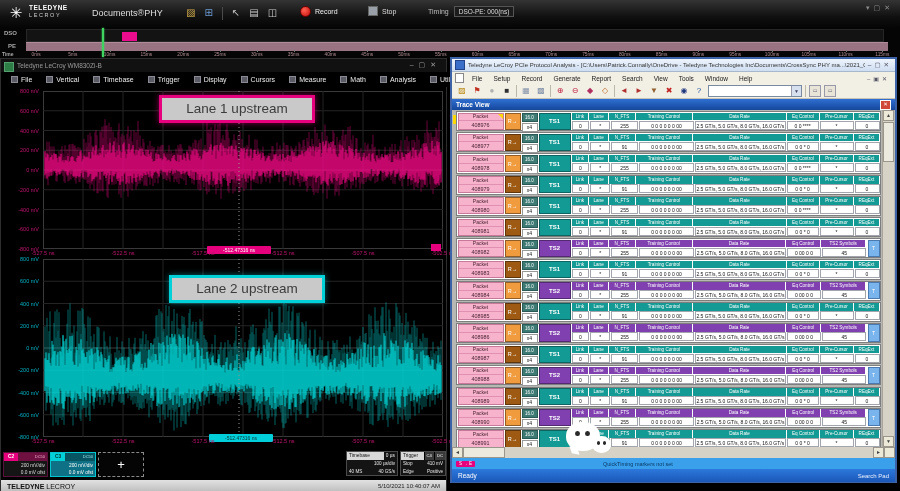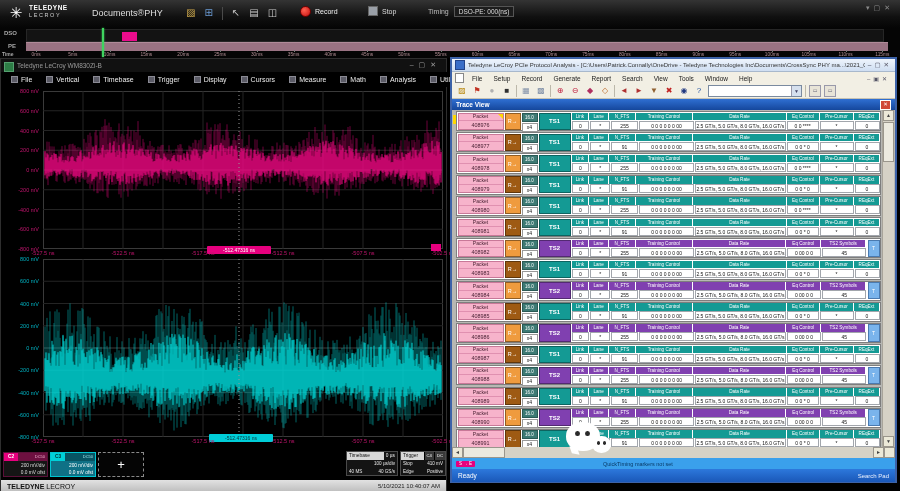--- a/index.html
+++ b/index.html
@@ -342,20 +342,22 @@
         <line x1="0" y1="44.5" x2="400" y2="44.5" stroke="#242424"></line>
         <line x1="0" y1="66.75" x2="400" y2="66.75" stroke="#242424"></line>
         <line x1="0" y1="89" x2="400" y2="89" stroke="#3c3c3c"></line>
         <line x1="0" y1="111.25" x2="400" y2="111.25" stroke="#242424"></line>
         <line x1="0" y1="133.5" x2="400" y2="133.5" stroke="#242424"></line>
         <line x1="0" y1="155.75" x2="400" y2="155.75" stroke="#242424"></line>
         <path d="M2 67.6L2 132.4M3 99.4L3 151.6M4 58.9L4 136.9M5 93.7L5 133.8M6 72.2L6 130.4M7 52.4L7 142.9M8 99.4L8 155.5M9 98.2L9 150.1M10 95.6L10 166.7M11 64.0L11 145.8M12 52.4L12 135.0M13 78.5L13 163.6M14 50.4L14 134.1M15 71.9L15 166.2M16 53.3L16 146.2M17 78.9L17 158.9M18 87.1L18 145.1M19 97.5L19 161.1M20 77.1L20 157.9M21 89.7L21 165.9M22 94.5L22 138.6M23 81.4L23 137.2M24 64.7L24 137.1M25 50.6L25 153.1M26 88.8L26 138.1M27 44.4L27 133.2M28 86.6L28 157.3M29 73.7L29 144.6M30 75.6L30 166.6M31 66.7L31 153.3M32 93.7L32 151.0M33 96.4L33 158.3M34 72.3L34 141.6M35 51.5L35 149.3M36 95.6L36 140.0M37 51.9L37 159.7M38 74.9L38 161.9M39 49.0L39 150.5M40 50.2L40 140.9M41 65.0L41 149.0M42 68.6L42 148.9M43 98.5L43 158.0M44 82.1L44 148.5M45 57.4L45 133.4M46 87.8L46 156.3M47 58.6L47 162.0M48 77.2L48 135.6M49 92.6L49 137.1M50 82.7L50 146.6M51 75.1L51 149.9M52 88.0L52 137.8M53 92.9L53 133.4M54 67.7L54 142.3M55 67.8L55 137.8M56 68.8L56 136.6M57 96.3L57 145.8M58 87.8L58 130.0M59 100.2L59 140.6M60 98.3L60 138.2M61 72.4L61 146.2M62 82.2L62 143.7M63 105.8L63 129.8M64 86.8L64 130.5M65 89.5L65 138.1M66 93.3L66 143.7M67 77.3L67 130.7M68 94.7L68 135.0M69 108.0L69 147.3M70 105.8L70 143.4M71 109.1L71 140.9M72 93.3L72 129.3M73 100.5L73 136.2M74 78.1L74 129.0M75 106.4L75 134.4M76 91.3L76 142.6M77 106.7L77 129.0M78 94.2L78 144.0M79 82.3L79 143.7M80 101.6L80 142.7M81 88.5L81 145.7M82 98.2L82 126.1M83 97.6L83 127.1M84 99.2L84 127.0M85 105.6L85 139.3M86 79.1L86 130.5M87 90.0L87 136.9M88 90.3L88 141.4M89 94.6L89 138.5M90 102.6L90 145.6M91 84.6L91 136.9M92 78.8L92 144.6M93 96.8L93 137.3M94 97.6L94 148.1M95 92.1L95 143.9M96 100.4L96 150.9M97 79.3L97 148.8M98 85.1L98 149.1M99 79.6L99 149.9M100 72.2L100 143.3M101 90.1L101 149.0M102 85.0L102 139.9M103 75.2L103 139.5M104 91.6L104 144.6M105 81.4L105 141.4M106 90.0L106 158.4M107 100.7L107 141.0M108 96.6L108 148.3M109 98.1L109 150.8M110 94.8L110 139.2M111 79.9L111 141.3M112 78.8L112 137.4M113 56.8L113 132.9M114 55.9L114 131.9M115 77.8L115 158.4M116 50.1L116 148.3M117 97.0L117 164.0M118 52.4L118 138.1M119 54.3L119 131.7M120 72.6L120 156.1M121 69.9L121 150.7M122 78.1L122 160.6M123 46.0L123 145.7M124 95.7L124 145.3M125 57.1L125 158.4M126 47.2L126 150.9M127 94.2L127 150.6M128 85.2L128 161.5M129 62.0L129 149.2M130 95.4L130 151.1M131 50.0L131 171.5M132 87.3L132 152.8M133 80.0L133 150.3M134 54.5L134 168.7M135 68.9L135 136.3M136 88.8L136 136.8M137 69.9L137 147.5M138 90.3L138 168.1M139 56.8L139 156.4M140 65.2L140 162.0M141 57.9L141 145.7M142 66.3L142 165.0M143 85.4L143 165.3M144 101.2L144 134.2M145 69.0L145 153.0M146 54.1L146 157.3M147 49.8L147 151.3M148 79.2L148 138.8M149 65.7L149 130.7M150 62.7L150 149.5M151 81.1L151 145.1M152 72.7L152 132.7M153 63.0L153 137.0M154 81.8L154 155.0M155 79.5L155 150.4M156 86.1L156 134.8M157 60.1L157 141.7M158 63.1L158 147.0M159 62.3L159 130.1M160 95.7L160 129.7M161 76.0L161 146.3M162 79.7L162 141.5M163 81.1L163 138.7M164 83.2L164 130.2M165 92.1L165 131.6M166 97.5L166 144.5M167 94.9L167 136.2M168 92.8L168 131.9M169 84.9L169 135.9M170 94.2L170 130.5M171 103.3L171 131.6M172 75.9L172 137.2M173 104.3L173 133.0M174 107.3L174 137.0M175 91.0L175 145.2M176 100.0L176 138.3M177 88.0L177 146.6M178 83.2L178 142.6M179 106.4L179 137.7M180 90.6L180 142.3M181 88.9L181 134.6M182 83.3L182 127.4M183 99.1L183 145.1M184 109.5L184 127.4M185 81.1L185 142.1M186 92.6L186 134.0M187 85.3L187 133.5M188 90.8L188 136.3M189 87.8L189 129.4M190 96.7L190 139.8M191 84.0L191 136.7M192 81.6L192 131.2M193 67.3L193 128.1M194 87.1L194 135.6M195 90.0L195 126.5M196 82.7L196 135.3M197 93.6L197 141.2M198 79.4L198 145.7M199 89.1L199 146.4M200 93.4L200 127.3M201 104.7L201 132.4M202 83.2L202 143.9M203 98.6L203 134.3M204 101.7L204 143.2M205 89.2L205 145.9M206 80.7L206 154.0M207 75.1L207 153.2M208 67.5L208 148.9M209 73.2L209 136.9M210 65.4L210 137.2M211 75.4L211 130.1M212 92.1L212 152.4M213 69.0L213 147.4M214 96.8L214 134.8M215 94.7L215 158.6M216 87.4L216 151.3M217 99.3L217 131.9M218 97.1L218 155.0M219 91.8L219 160.6M220 73.9L220 137.7M221 69.3L221 145.7M222 71.2L222 146.2M223 60.3L223 154.6M224 86.1L224 159.8M225 69.0L225 162.5M226 49.6L226 159.0M227 62.7L227 144.2M228 65.8L228 151.1M229 52.8L229 157.6M230 71.8L230 136.8M231 83.7L231 133.5M232 87.2L232 166.0M233 99.3L233 157.5M234 74.1L234 134.7M235 96.8L235 140.3M236 47.7L236 137.8M237 47.8L237 149.6M238 87.9L238 153.5M239 63.4L239 163.6M240 82.6L240 168.7M241 43.4L241 169.2M242 97.2L242 164.8M243 45.1L243 164.0M244 71.3L244 144.3M245 52.2L245 159.6M246 46.8L246 141.4M247 77.8L247 145.7M248 61.6L248 156.6M249 52.6L249 138.6M250 47.3L250 132.5M251 97.5L251 153.4M252 100.4L252 133.8M253 85.5L253 163.4M254 54.1L254 150.9M255 57.0L255 134.0M256 53.6L256 152.2M257 85.0L257 155.2M258 79.6L258 155.2M259 63.0L259 136.1M260 64.5L260 139.7M261 67.4L261 133.9M262 82.6L262 142.3M263 62.4L263 138.8M264 91.1L264 158.8M265 96.3L265 158.7M266 79.1L266 135.5M267 70.7L267 131.7M268 93.6L268 145.5M269 105.9L269 131.9M270 97.3L270 154.1M271 90.1L271 142.6M272 70.7L272 151.0M273 88.7L273 152.5M274 107.3L274 145.8M275 104.4L275 131.3M276 91.0L276 141.1M277 77.8L277 142.7M278 96.2L278 141.5M279 81.2L279 134.7M280 96.8L280 132.0M281 106.2L281 127.0M282 107.5L282 127.6M283 107.9L283 139.8M284 108.6L284 128.4M285 82.3L285 136.1M286 90.5L286 141.3M287 100.7L287 138.5M288 100.0L288 126.7M289 95.1L289 135.7M290 81.5L290 137.8M291 84.1L291 127.6M292 83.8L292 137.5M293 90.9L293 144.8M294 80.9L294 126.7M295 90.6L295 133.9M296 93.5L296 130.8M297 91.2L297 131.8M298 104.5L298 143.3M299 89.0L299 136.5M300 94.4L300 144.6M301 85.7L301 134.1M302 93.7L302 127.3M303 105.7L303 141.4M304 85.7L304 130.1M305 93.0L305 128.4M306 103.7L306 130.3M307 77.5L307 147.0M308 102.6L308 142.6M309 90.4L309 149.5M310 103.7L310 134.2M311 100.3L311 134.8M312 95.9L312 138.8M313 93.2L313 129.5M314 80.7L314 130.9M315 102.3L315 151.8M316 79.6L316 140.2M317 76.8L317 152.6M318 85.4L318 132.6M319 82.5L319 143.5M320 68.1L320 132.6M321 100.0L321 144.1M322 74.7L322 152.5M323 74.0L323 145.0M324 90.6L324 138.9M325 94.7L325 153.8M326 55.3L326 151.9M327 78.1L327 164.9M328 56.7L328 137.3M329 70.0L329 165.4M330 98.9L330 166.3M331 74.2L331 137.9M332 48.3L332 134.5M333 61.9L333 146.2M334 70.3L334 139.4M335 61.6L335 162.0M336 74.5L336 161.3M337 76.3L337 157.2M338 56.6L338 142.2M339 48.1L339 154.7M340 48.1L340 161.1M341 96.3L341 153.8M342 81.6L342 148.6M343 43.3L343 143.2M344 71.8L344 161.2M345 95.7L345 167.9M346 50.7L346 155.4M347 59.7L347 158.9M348 79.5L348 146.5M349 73.2L349 157.7M350 84.7L350 160.4M351 67.7L351 141.2M352 93.6L352 142.6M353 44.3L353 141.0M354 48.1L354 151.3M355 87.8L355 165.2M356 53.7L356 154.2M357 56.5L357 157.8M358 75.8L358 149.1M359 64.1L359 160.6M360 101.1L360 137.2M361 75.9L361 150.4M362 66.3L362 156.4M363 54.0L363 160.9M364 80.0L364 146.1M365 62.6L365 162.0M366 75.6L366 132.4M367 74.7L367 159.8M368 76.0L368 130.1M369 68.2L369 130.3M370 99.9L370 142.8M371 61.4L371 147.6M372 67.1L372 156.8M373 77.6L373 132.1M374 68.7L374 144.4M375 88.8L375 136.2M376 87.1L376 154.3M377 80.0L377 146.2M378 82.1L378 130.1M379 83.5L379 150.5M380 74.5L380 130.1M381 89.6L381 148.0M382 78.7L382 136.8M383 88.1L383 147.6M384 78.9L384 140.0M385 105.4L385 136.0M386 107.9L386 131.9M387 100.7L387 147.7M388 91.6L388 136.2M389 97.8L389 141.6M390 82.8L390 141.2M391 94.2L391 128.5M392 95.5L392 145.7M393 92.0L393 127.6M394 109.0L394 131.0M395 87.2L395 139.0M396 89.0L396 130.1M397 95.6L397 130.5M398 81.6L398 140.9" stroke="#00e0e0" stroke-width="1" opacity="0.45"></path>
         <path d="M2 99.3L2 132.1M3 93.4L3 127.3M4 101.0L4 143.7M5 101.1L5 127.7M6 94.3L6 136.8M7 103.9L7 143.8M8 106.7L8 129.1M9 81.8L9 141.2M10 85.6L10 143.9M11 92.3L11 145.5M12 92.0L12 137.8M13 106.7L13 139.0M14 95.6L14 146.7M15 93.2L15 144.0M16 107.0L16 144.1M17 92.1L17 129.4M18 92.8L18 131.8M19 87.8L19 144.4M20 75.9L20 149.2M21 82.2L21 149.9M22 105.9L22 142.2M23 79.7L23 132.4M24 91.1L24 138.0M25 93.9L25 134.6M26 90.1L26 137.7M27 77.2L27 131.7M28 91.9L28 138.9M29 76.9L29 143.5M30 102.6L30 141.1M31 105.6L31 138.7M32 106.0L32 132.6M33 87.9L33 144.2M34 91.1L34 134.0M35 107.6L35 135.0M36 84.6L36 136.8M37 104.5L37 140.0M38 80.3L38 140.0M39 91.3L39 126.8M40 89.7L40 146.5M41 94.3L41 133.1M42 97.8L42 138.2M43 98.1L43 141.2M44 92.9L44 133.8M45 104.2L45 127.3M46 91.4L46 134.7M47 96.5L47 144.0M48 90.1L48 128.3M49 89.5L49 129.9M50 95.3L50 137.4M51 110.1L51 143.0M52 94.2L52 138.8M53 103.2L53 128.5M54 88.4L54 132.3M55 91.2L55 131.2M56 97.4L56 129.8M57 102.3L57 138.1M58 93.1L58 130.5M59 95.4L59 129.7M60 108.2L60 132.1M61 108.8L61 135.2M62 99.1L62 132.3M63 100.9L63 131.4M64 103.0L64 135.3M65 100.2L65 131.7M66 96.6L66 131.5M67 112.9L67 132.2M68 110.1L68 130.4M69 112.6L69 127.2M70 108.4L70 135.4M71 108.1L71 126.7M72 104.9L72 126.8M73 98.7L73 127.6M74 102.1L74 131.8M75 100.6L75 130.2M76 100.7L76 124.1M77 98.7L77 135.2M78 106.3L78 128.5M79 98.0L79 128.4M80 97.6L80 134.9M81 105.6L81 128.4M82 101.1L82 128.1M83 113.1L83 134.5M84 108.9L84 132.2M85 97.8L85 133.7M86 98.4L86 130.2M87 111.2L87 131.6M88 110.3L88 131.4M89 112.3L89 131.9M90 105.3L90 126.5M91 103.4L91 131.9M92 96.1L92 129.7M93 94.6L93 129.4M94 96.2L94 131.3M95 94.8L95 125.3M96 93.6L96 128.7M97 92.7L97 134.5M98 108.6L98 124.7M99 104.8L99 135.9M100 111.2L100 136.5M101 108.7L101 130.8M102 103.6L102 134.8M103 108.9L103 133.8M104 108.7L104 126.4M105 99.4L105 134.8M106 90.8L106 128.1M107 100.8L107 127.3M108 84.0L108 139.0M109 103.4L109 136.6M110 85.5L110 141.9M111 101.5L111 129.5M112 94.9L112 127.6M113 95.4L113 128.8M114 101.0L114 147.0M115 105.3L115 143.7M116 83.8L116 144.8M117 94.1L117 130.9M118 84.6L118 145.6M119 106.9L119 144.7M120 83.1L120 128.9M121 86.4L121 129.1M122 100.4L122 142.0M123 93.6L123 131.2M124 76.6L124 129.8M125 85.9L125 129.5M126 104.6L126 138.9M127 78.3L127 141.2M128 85.0L128 139.9M129 74.9L129 133.1M130 79.2L130 145.9M131 77.7L131 132.7M132 75.3L132 136.4M133 85.2L133 129.3M134 87.1L134 144.6M135 98.9L135 128.4M136 75.4L136 148.2M137 77.4L137 136.7M138 78.9L138 134.9M139 103.2L139 139.3M140 75.6L140 135.8M141 94.5L141 146.3M142 79.0L142 133.3M143 96.5L143 144.5M144 95.4L144 134.1M145 77.7L145 139.2M146 86.5L146 129.8M147 93.6L147 143.9M148 80.3L148 138.6M149 101.3L149 135.1M150 85.6L150 140.4M151 99.5L151 130.2M152 98.1L152 143.3M153 109.4L153 135.4M154 82.4L154 135.5M155 83.8L155 131.1M156 90.8L156 139.5M157 108.7L157 142.5M158 96.8L158 133.6M159 89.3L159 133.0M160 100.0L160 132.0M161 104.7L161 127.2M162 99.9L162 135.4M163 110.9L163 127.5M164 93.0L164 137.7M165 99.6L165 132.0M166 103.5L166 125.2M167 106.3L167 127.1M168 106.2L168 127.0M169 98.4L169 126.1M170 96.6L170 134.3M171 103.5L171 134.4M172 106.5L172 131.3M173 103.7L173 124.2M174 106.4L174 126.3M175 100.1L175 127.6M176 95.3L176 124.0M177 106.0L177 133.2M178 108.0L178 129.0M179 109.0L179 125.1M180 106.2L180 131.9M181 106.1L181 131.8M182 113.4L182 132.1M183 103.0L183 131.4M184 98.4L184 133.0M185 110.7L185 129.7M186 111.2L186 132.1M187 105.5L187 128.4M188 104.1L188 125.5M189 111.9L189 133.8M190 111.4L190 130.3M191 108.9L191 132.9M192 101.4L192 125.3M193 108.7L193 126.5M194 95.4L194 128.1M195 110.9L195 132.9M196 113.1L196 131.0M197 105.3L197 130.3M198 108.3L198 126.4M199 109.8L199 130.2M200 101.8L200 126.8M201 111.5L201 132.5M202 102.3L202 126.6M203 104.0L203 124.9M204 98.3L204 129.7M205 91.9L205 125.5M206 100.4L206 127.4M207 103.6L207 129.2M208 92.5L208 126.7M209 89.2L209 129.4M210 87.8L210 140.2M211 88.4L211 136.7M212 105.3L212 126.9M213 97.5L213 140.3M214 95.9L214 143.5M215 91.9L215 141.9M216 89.6L216 136.8M217 96.1L217 144.6M218 94.2L218 135.1M219 106.2L219 142.5M220 107.1L220 128.0M221 86.2L221 130.1M222 89.8L222 137.2M223 98.0L223 142.2M224 80.4L224 141.0M225 92.2L225 138.2M226 83.4L226 137.6M227 99.6L227 146.2M228 88.6L228 129.1M229 104.2L229 149.0M230 102.2L230 128.1M231 92.6L231 150.4M232 78.5L232 144.0M233 76.2L233 149.6M234 102.2L234 138.5M235 105.1L235 147.8M236 80.7L236 135.3M237 93.9L237 146.3M238 80.5L238 136.9M239 87.4L239 146.0M240 82.7L240 131.5M241 88.2L241 136.2M242 74.2L242 147.4M243 105.5L243 138.8M244 80.1L244 136.5M245 90.6L245 130.7M246 74.7L246 150.1M247 78.6L247 150.1M248 89.6L248 140.4M249 81.2L249 143.6M250 81.0L250 134.9M251 80.7L251 139.1M252 106.5L252 148.1M253 94.0L253 148.0M254 80.0L254 135.0M255 100.7L255 134.8M256 104.1L256 130.2M257 82.5L257 136.2M258 92.1L258 144.7M259 85.7L259 130.2M260 89.4L260 143.7M261 94.9L261 140.3M262 85.7L262 140.3M263 84.8L263 136.2M264 107.9L264 131.9M265 88.5L265 129.5M266 90.9L266 128.3M267 91.7L267 131.8M268 99.6L268 136.6M269 96.5L269 128.2M270 103.4L270 140.0M271 90.2L271 139.3M272 103.4L272 138.8M273 106.9L273 127.4M274 97.1L274 128.9M275 95.7L275 126.9M276 103.6L276 127.4M277 110.5L277 138.4M278 101.3L278 131.0M279 104.9L279 129.4M280 103.9L280 131.6M281 98.4L281 127.5M282 96.9L282 126.7M283 96.6L283 134.1M284 96.6L284 135.6M285 110.9L285 132.2M286 107.5L286 135.2M287 103.7L287 126.8M288 103.1L288 131.6M289 106.4L289 133.7M290 110.6L290 128.5M291 100.8L291 132.2M292 99.2L292 133.4M293 113.0L293 127.8M294 107.7L294 126.8M295 111.3L295 135.4M296 105.0L296 130.4M297 112.5L297 134.6M298 101.4L298 128.7M299 106.1L299 135.2M300 102.7L300 127.3M301 104.2L301 133.3M302 109.0L302 126.7M303 108.3L303 124.1M304 94.9L304 127.8M305 100.2L305 136.3M306 105.6L306 129.3M307 98.9L307 128.2M308 104.9L308 136.4M309 94.2L309 134.2M310 94.1L310 133.8M311 104.7L311 129.3M312 94.5L312 129.0M313 106.0L313 140.4M314 101.5L314 135.0M315 89.6L315 126.4M316 110.3L316 133.3M317 99.9L317 132.5M318 89.9L318 131.4M319 108.1L319 140.3M320 97.6L320 126.1M321 83.4L321 137.4M322 84.0L322 136.3M323 104.4L323 144.6M324 98.3L324 142.1M325 85.4L325 141.7M326 103.7L326 138.4M327 106.0L327 127.3M328 87.9L328 127.2M329 108.1L329 127.1M330 108.3L330 131.7M331 86.7L331 140.0M332 96.9L332 141.4M333 108.0L333 137.5M334 96.9L334 137.1M335 105.1L335 133.5M336 88.3L336 130.2M337 87.8L337 127.9M338 85.7L338 142.2M339 101.6L339 129.5M340 107.8L340 133.8M341 74.2L341 128.5M342 76.9L342 145.0M343 99.4L343 149.6M344 96.1L344 146.4M345 90.2L345 137.9M346 98.5L346 128.9M347 94.6L347 140.5M348 81.5L348 137.7M349 83.7L349 128.6M350 88.1L350 140.4M351 84.8L351 128.6M352 91.7L352 128.0M353 81.6L353 137.4M354 106.4L354 145.5M355 86.7L355 147.8M356 100.1L356 144.9M357 100.8L357 148.3M358 104.4L358 137.1M359 105.0L359 130.8M360 88.1L360 127.9M361 104.1L361 137.8M362 81.4L362 147.7M363 87.9L363 136.8M364 84.3L364 136.9M365 83.2L365 129.8M366 99.4L366 135.4M367 88.8L367 127.4M368 90.0L368 142.1M369 83.8L369 134.4M370 91.1L370 132.9M371 101.2L371 141.1M372 107.0L372 135.8M373 99.9L373 137.9M374 94.9L374 142.5M375 107.4L375 137.4M376 104.9L376 136.8M377 109.1L377 139.3M378 92.6L378 132.2M379 110.9L379 135.5M380 91.4L380 131.2M381 95.9L381 137.0M382 99.1L382 137.3M383 96.4L383 129.7M384 96.8L384 130.0M385 96.2L385 136.2M386 98.1L386 127.3M387 105.5L387 135.1M388 107.0L388 134.3M389 100.4L389 131.8M390 101.1L390 130.8M391 110.2L391 125.2M392 110.5L392 136.1M393 111.8L393 135.8M394 104.5L394 126.2M395 96.3L395 135.1M396 105.5L396 133.9M397 103.3L397 134.5M398 106.1L398 133.2" stroke="#00e0e0" stroke-width="1" opacity="0.95"></path>
         <line x1="196" y1="0" x2="196" y2="178" stroke="#9a9a9a" stroke-width="1" stroke-dasharray="1 3"></line>
       </svg>
+    <div class="lane-box" id="lane1-box">Lane 1 upstream</div>
+    <div class="lane-box" id="lane2-box">Lane 2 upstream</div>
     <div class="cur-badge" id="badge1">-512.47316 ns</div>
     <div class="cur-badge" id="badge2">-512.47316 ns</div>
     <div class="abs" id="trig-mark"></div>
   <div class="ylab m" style="top: 1px;">800 mV</div>
       <div class="ylab m" style="top: 20.75px;">600 mV</div>
       <div class="ylab m" style="top: 40.5px;">400 mV</div>
       <div class="ylab m" style="top: 60.25px;">200 mV</div>
       <div class="ylab m" style="top: 80px;">0 mV</div>
       <div class="ylab m" style="top: 99.75px;">-200 mV</div>
       <div class="ylab m" style="top: 119.5px;">-400 mV</div>

